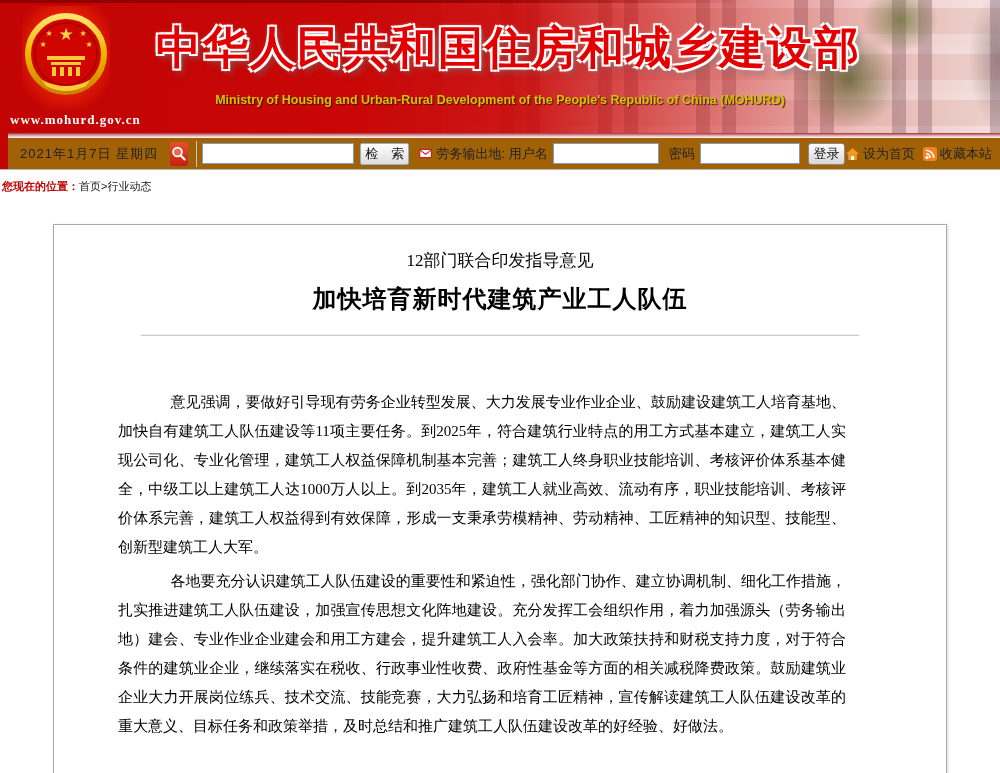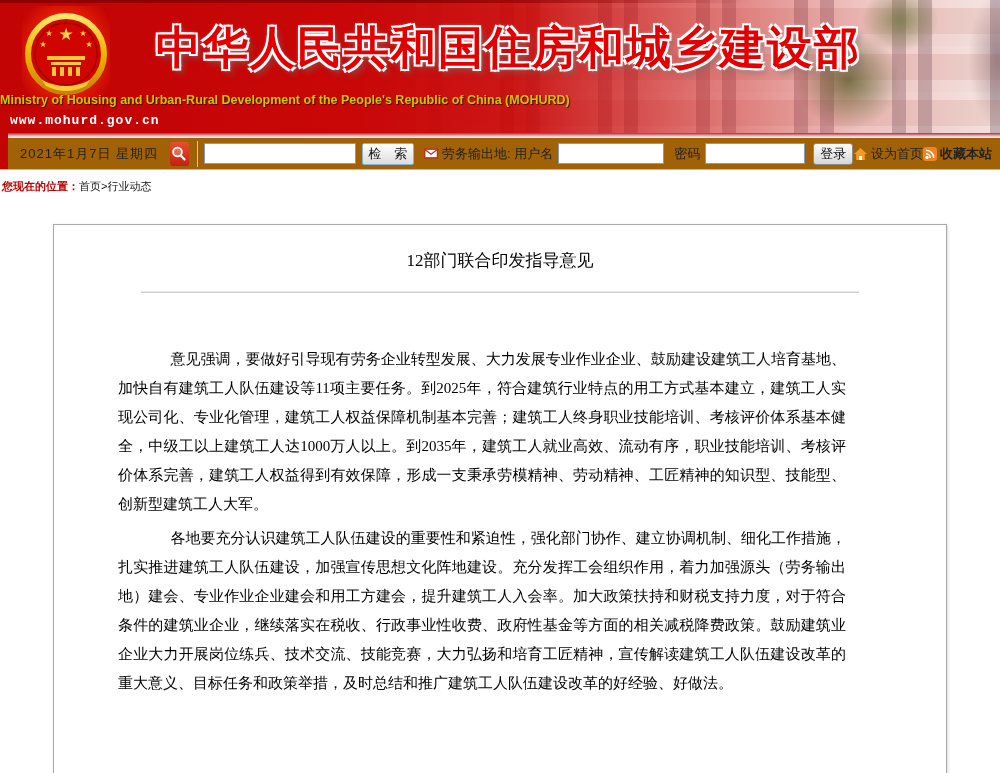--- a/index.html
+++ b/index.html
@@ -26,33 +26,33 @@
       #c20404 0%, #c90707 36%, rgba(201,7,7,.92) 52%,
       rgba(205,25,25,.55) 70%, rgba(210,45,45,.18) 86%, rgba(210,45,45,0) 100%);
   }
   .banner .top-line {
     position:absolute; top:0; left:0; height:3px; width:75%;
     background:linear-gradient(90deg, rgba(140,0,0,.9) 0 55%, rgba(140,0,0,0) 100%);
   }
   .emblem { position:absolute; left:22px; top:6px; }
   .site-url {
     position:absolute; left:10px; bottom:5px;
-    font-family:Liberation Mono, monospace; font-weight:bold;
+    font-family:Liberation Serif, serif; font-weight:bold;
     color:#ffffff; font-size:13px; letter-spacing:1px;
   }
   .banner-title {
     position:absolute; left:136px; top:18px; width:745px;
     font-size:45px; font-weight:bold; letter-spacing:2px; white-space:nowrap;
     color:#e30000; text-align:center;
     text-shadow:
       -2px -2px 0 #fff, 2px -2px 0 #fff, -2px 2px 0 #fff, 2px 2px 0 #fff,
       0 0 4px #fff, 4px 5px 6px rgba(110,110,110,.6);
   }
   .banner-subtitle {
-    position:absolute; top:93px; left:0; right:0; 
+    position:absolute; top:93px; left:0; right:0; text-align:center;
     font-size:12.5px; font-weight:bold; color:#cfc400;
     text-shadow:1px 1px 1px rgba(70,0,0,.85);
   }
   .banner-bottom {
     height:5px;
     background:linear-gradient(180deg, #a03438 0%, #eab0b8 55%, #ffffff 100%);
   }
 
   
   .toolbar {
@@ -84,21 +84,21 @@
   .pwd-label { margin-left:10px; }
   .pwd-input { width:100px; }
   .btn-login {
     margin-left:8px; width:50px; height:22px; font-size:13px;
     border:1px solid #8a8a8a; border-radius:3px;
     background:linear-gradient(180deg,#fdfdfd,#d6d6d6);
     color:#111; cursor:pointer; padding:0;
   }
   .tb-spacer { flex:1; }
   .tb-link { display:flex; align-items:center; gap:3px; color:#222; cursor:pointer; white-space:nowrap; }
-  .tb-link + .tb-link { margin-left:0;font-weight:bold; }
+  .tb-link + .tb-link { margin-left:8px; }
 
   
   .breadcrumb-row { padding:9px 0 0 2px; font-size:11px; height:36px; }
   .crumb-label { color:#c00000; font-weight:bold; }
   .crumb-path { color:#111; }
 
   
   .article-box {
     width:894px; margin:18px auto 0; height:620px;
     border:1px solid #a9a9a9; background:#fff;
@@ -212,19 +212,20 @@
     <span>收藏本站</span>
   </span>
 </div>
 
 <div class="breadcrumb-row">
   <span class="crumb-label">您现在的位置：</span><span class="crumb-path">首页&gt;行业动态</span>
 </div>
 
 <div class="article-box">
   <div class="article-supertitle">12部门联合印发指导意见</div>
+  <div class="article-title">加快培育新时代建筑产业工人队伍</div>
   <hr class="article-hr">
   <div class="article-body">
     <p>意见强调，要做好引导现有劳务企业转型发展、大力发展专业作业企业、鼓励建设建筑工人培育基地、加快自有建筑工人队伍建设等11项主要任务。到2025年，符合建筑行业特点的用工方式基本建立，建筑工人实现公司化、专业化管理，建筑工人权益保障机制基本完善；建筑工人终身职业技能培训、考核评价体系基本健全，中级工以上建筑工人达1000万人以上。到2035年，建筑工人就业高效、流动有序，职业技能培训、考核评价体系完善，建筑工人权益得到有效保障，形成一支秉承劳模精神、劳动精神、工匠精神的知识型、技能型、创新型建筑工人大军。</p>
     <p>各地要充分认识建筑工人队伍建设的重要性和紧迫性，强化部门协作、建立协调机制、细化工作措施，扎实推进建筑工人队伍建设，加强宣传思想文化阵地建设。充分发挥工会组织作用，着力加强源头（劳务输出地）建会、专业作业企业建会和用工方建会，提升建筑工人入会率。加大政策扶持和财税支持力度，对于符合条件的建筑业企业，继续落实在税收、行政事业性收费、政府性基金等方面的相关减税降费政策。鼓励建筑业企业大力开展岗位练兵、技术交流、技能竞赛，大力弘扬和培育工匠精神，宣传解读建筑工人队伍建设改革的重大意义、目标任务和政策举措，及时总结和推广建筑工人队伍建设改革的好经验、好做法。</p>
 
   </div>
 </div>
 
 </body></html>

